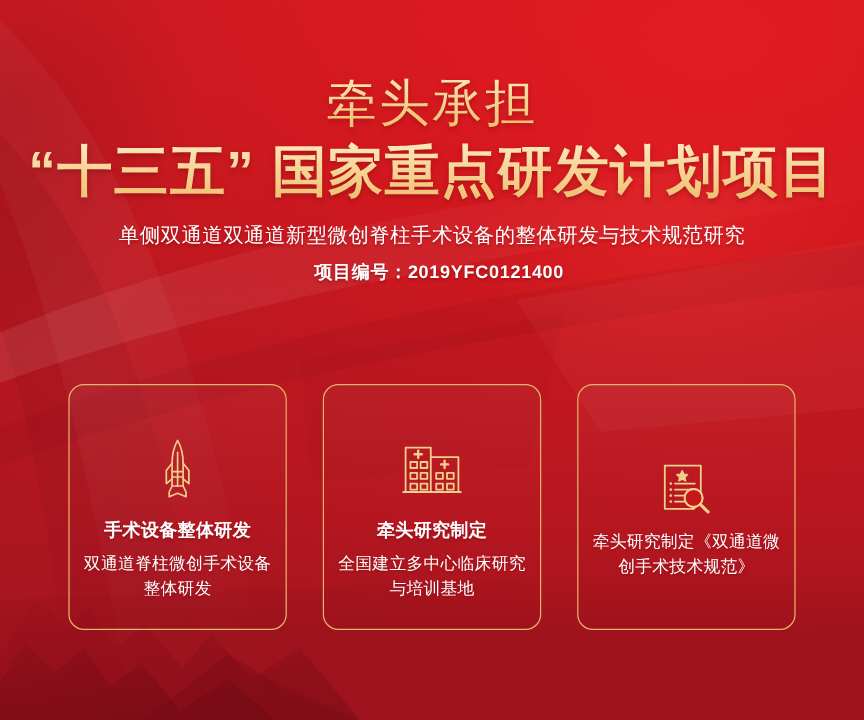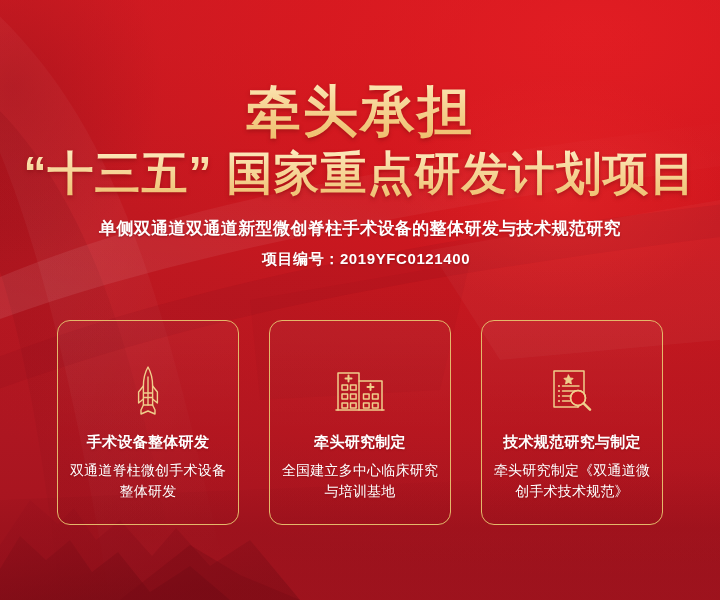--- a/index.html
+++ b/index.html
@@ -49,23 +49,23 @@
     pointer-events: none;
   }
 
   
   .header {
     position: absolute;
     left: 0; right: 0; top: 0;
     text-align: center;
   }
   .title-line1 {
-    margin-top: 82px;
-    font-size: 55px;
-    font-weight: bold;
+    margin-top: 64px;
+    font-size: 42px;
+    font-weight: normal;
     letter-spacing: 2px;
     line-height: 1.06;
     background: linear-gradient(180deg, #FCE7B4 0%, #F6D495 40%, #EFBE6C 100%);
     -webkit-background-clip: text;
     background-clip: text;
     color: transparent;
     -webkit-text-fill-color: transparent;
     text-shadow: none;
     filter: drop-shadow(0 2px 2px rgba(120,8,12,0.45));
   }
@@ -80,21 +80,21 @@
     background-clip: text;
     color: transparent;
     -webkit-text-fill-color: transparent;
     filter: drop-shadow(0 2px 2px rgba(120,8,12,0.45));
     white-space: nowrap;
     text-align: center;
   }
   .subtitle {
     margin-top: 18px;
     font-size: 17px;
-    font-weight: bold;
+    font-weight: normal;
     color: #ffffff;
     letter-spacing: 0.4px;
     text-shadow: 0 1px 2px rgba(110,8,12,0.45);
   }
   .projectno {
     margin-top: 10px;
     font-size: 15px;
     font-weight: bold;
     color: #ffffff;
     letter-spacing: 0.6px;
@@ -268,18 +268,17 @@
           <line x1="14.5" y1="24" x2="31" y2="24"></line>
           <circle cx="11" cy="29" r="1.1" fill="#F0CE8C" stroke="none"></circle>
           <line x1="14.5" y1="29" x2="26" y2="29"></line>
           <circle cx="11" cy="34" r="1.1" fill="#F0CE8C" stroke="none"></circle>
           <line x1="14.5" y1="34" x2="22" y2="34"></line>
           <circle cx="30" cy="31" r="7.5" fill="#C8161D"></circle>
           <circle cx="30" cy="31" r="7.5"></circle>
           <line x1="35.6" y1="36.4" x2="42" y2="42.6" stroke-width="2.6"></line>
         </svg>
       </div>
-      <div class="card-title">技术规范研究与制定</div>
       <div class="card-desc">牵头研究制定《双通道微创手术技术规范》</div>
     </div>
 
   </div>
 </div>
 
 </body></html>

